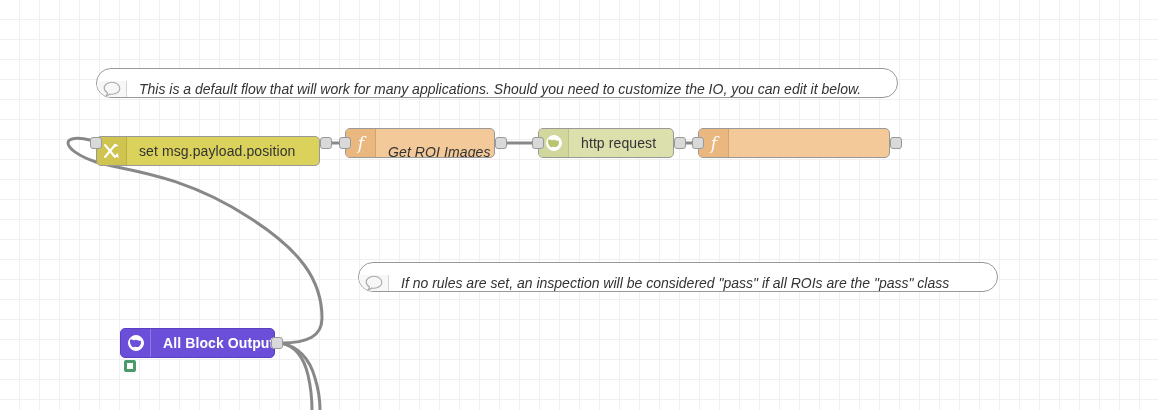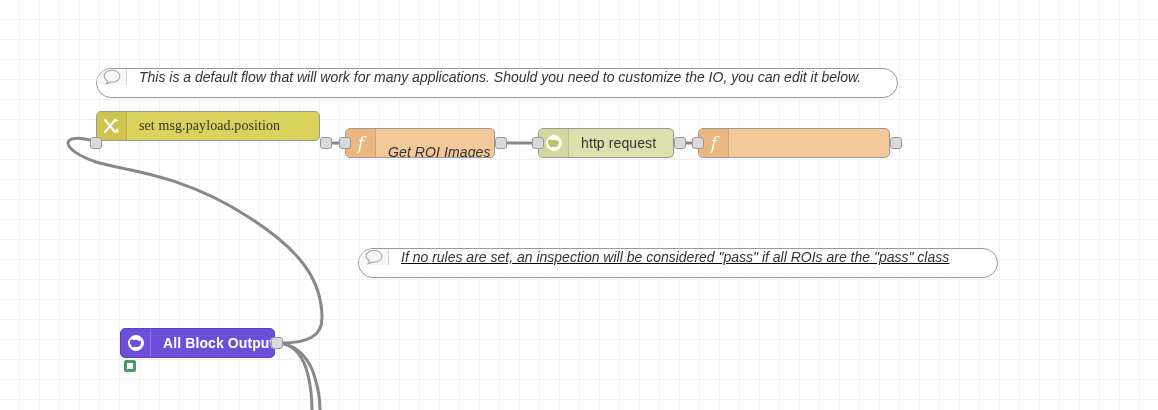--- a/index.html
+++ b/index.html
@@ -93,21 +93,21 @@
     background: #d9d9d9;
     border: 1px solid #999999;
     border-radius: 3px;
     box-sizing: border-box;
   }
 
   
   .comment {
     position: absolute;
     display: flex;
-    align-items: flex-start;
+    align-items: flex-end;
     box-sizing: border-box;
     height: 30px;
     background: #ffffff;
     border: 1px solid #999999;
     border-radius: 15px;
     overflow: hidden;
   }
   .comment .icon-box {
     width: 30px;
     flex: 0 0 30px;
@@ -172,21 +172,21 @@
     <div class="icon-box">
       <svg width="18" height="16" viewBox="0 0 18 16" xmlns="http://www.w3.org/2000/svg">
         <path d="M9 1.3C4.6 1.3 1.2 3.9 1.2 7.1c0 2 1.3 3.7 3.3 4.8
                  c-.1 1-.6 2.1-1.5 2.9 1.6-.2 3-1 3.9-1.8.6.1 1.3.2 2.1.2
                  4.4 0 7.8-2.6 7.8-5.8S13.4 1.3 9 1.3z" fill="none" stroke="#aaaaaa" stroke-width="1.1"></path>
       </svg>
     </div>
     <div class="label">This is a default flow that will work for many applications. Should you need to customize the IO, you can edit it below.</div>
   </div>
 
-  <div class="node change" style="left:96px; top:111px; width:224px;font-family:Liberation Serif, serif;">
+  <div class="node change" style="left:96px; top:136px; width:224px;">
     <div class="icon-box">
       <svg width="20" height="20" viewBox="0 0 20 20" xmlns="http://www.w3.org/2000/svg">
         <g stroke="#ffffff" stroke-width="2" fill="none" stroke-linecap="round">
           <path d="M3 4 L13 16"></path>
           <path d="M3 16 L13 4"></path>
         </g>
         <path d="M12 2.5 L16.5 4.2 L12.6 6.6 Z" fill="#ffffff"></path>
         <path d="M15.6 12 L16.8 16.8 L12.6 15.2 Z" fill="#ffffff"></path>
       </svg>
     </div>
@@ -223,21 +223,21 @@
   <div class="node func italic" style="left:698px; top:128px; width:192px;">
     <div class="icon-box">
       <svg width="18" height="20" viewBox="0 0 18 20" xmlns="http://www.w3.org/2000/svg">
         <text x="9" y="16" font-family="DejaVu Serif, serif" font-size="17" font-style="italic" fill="#ffffff" text-anchor="middle">f</text>
       </svg>
     </div>
   </div>
   <div class="port" style="left:692px; top:137px;"></div>
   <div class="port" style="left:890px; top:137px;"></div>
 
-  <div class="comment" style="left:358px; top:248px; width:640px;text-decoration:underline;">
+  <div class="comment" style="left:358px; top:262px; width:640px;">
     <div class="icon-box">
       <svg width="18" height="16" viewBox="0 0 18 16" xmlns="http://www.w3.org/2000/svg">
         <path d="M9 1.3C4.6 1.3 1.2 3.9 1.2 7.1c0 2 1.3 3.7 3.3 4.8
                  c-.1 1-.6 2.1-1.5 2.9 1.6-.2 3-1 3.9-1.8.6.1 1.3.2 2.1.2
                  4.4 0 7.8-2.6 7.8-5.8S13.4 1.3 9 1.3z" fill="none" stroke="#aaaaaa" stroke-width="1.1"></path>
       </svg>
     </div>
     <div class="label">If no rules are set, an inspection will be considered "pass" if all ROIs are the "pass" class</div>
   </div>
 

